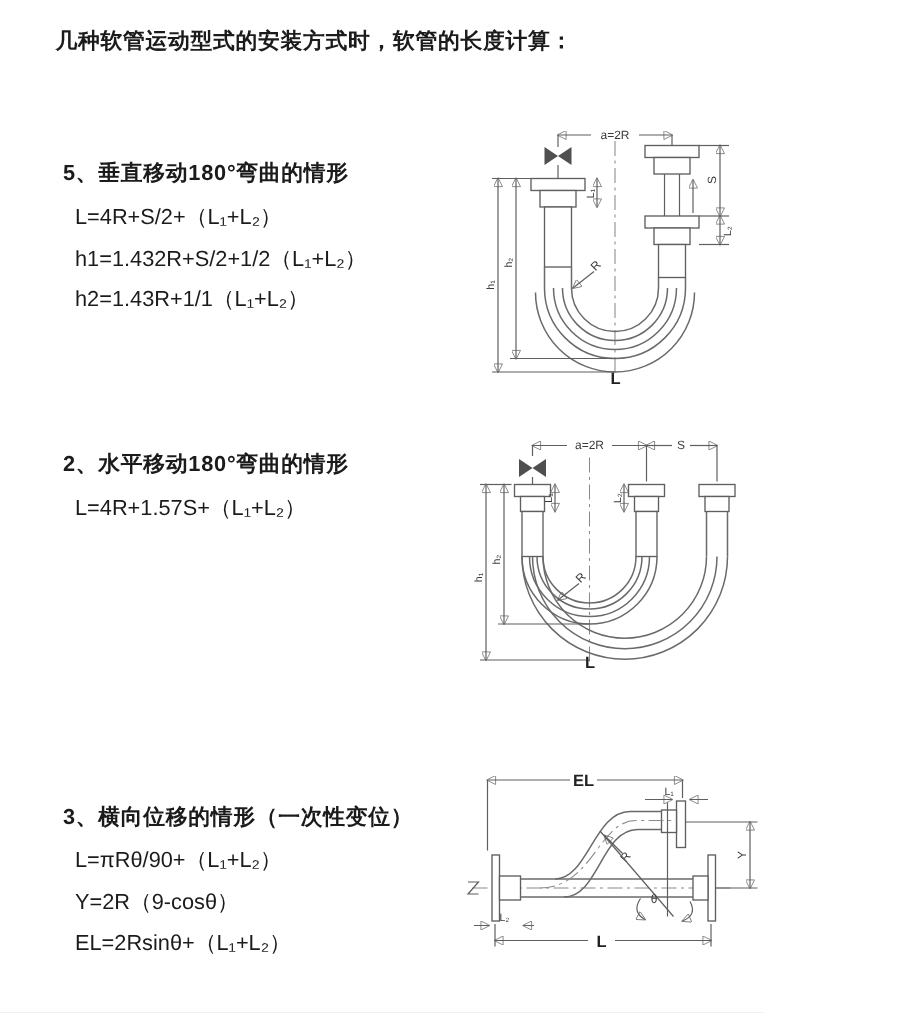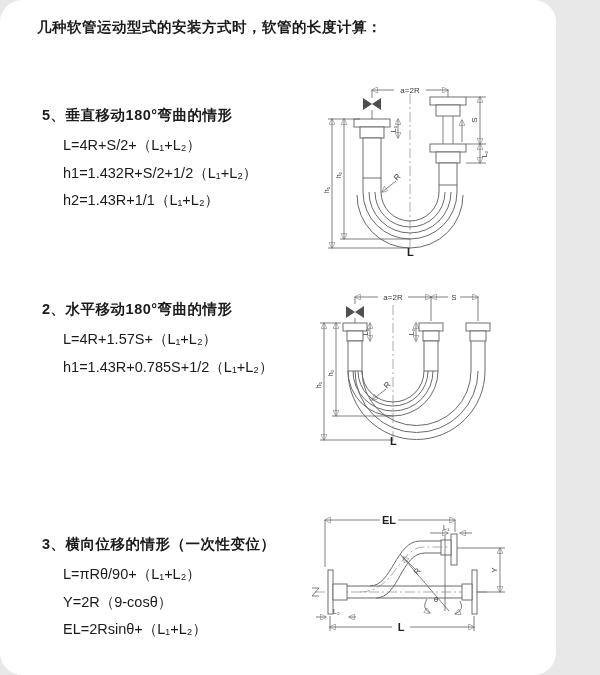--- a/index.html
+++ b/index.html
@@ -1,21 +1,21 @@
 <!DOCTYPE html>
 <html><head>
 <meta charset="utf-8">
 <style>
   html,body{margin:0;padding:0;background:#e8e8e8;}
-  .page{position:relative;width:556px;height:675px;background:#ffffff;
-        font-family:"Liberation Sans","DejaVu Sans",sans-serif;color:#1b1b1b;overflow:hidden;border-radius:22px;}
+  .page{position:relative;width:600px;height:675px;background:#ffffff;
+        font-family:"Liberation Sans","DejaVu Sans",sans-serif;color:#1b1b1b;overflow:hidden;}
   .title{position:absolute;left:37px;top:18px;font-size:14.5px;font-weight:700;letter-spacing:.5px;}
   .sec{position:absolute;left:42px;}
   .sec-heading{font-size:14.5px;font-weight:700;letter-spacing:.5px;margin:0 0 7px 0;}
-  .formula{font-size:14.5px;font-weight:500;margin-left:21px;line-height:27.5px;white-space:pre;}
+  .formula{font-size:14.5px;font-weight:500;margin-left:8px;line-height:27.5px;white-space:pre;}
   svg{position:absolute;overflow:visible;}
   svg line,svg path,svg polyline{stroke:#5f5f5f;stroke-width:.8;fill:none;}
   svg rect{stroke:#5f5f5f;stroke-width:.9;fill:#ffffff;}
   svg polygon{fill:#4f4f4f;stroke:none;}
   .hose{stroke:#6a6a6a;stroke-width:1;}
   .cl{stroke-dasharray:10 3 2 3;stroke-width:.7;stroke:#8a8a8a;}
   .dimt{font-size:8px;fill:#3a3a3a;stroke:none;font-family:"Liberation Sans",sans-serif;}
   .dimt.small{font-size:7px;}
   .dimt.big{font-size:11px;font-weight:700;fill:#222;}
   .braid{stroke:#6a6a6a;}
@@ -123,21 +123,20 @@
       <line x1="86" y1="109" x2="72" y2="120" marker-end="url(#ar1)"></line>
       <text class="dimt" x="89" y="107" transform="rotate(-45 89 107)" text-anchor="middle">R</text>
     </g>
 
     <text class="dimt big" x="97" y="184">L</text>
   </svg>
 
   <div class="sec" style="top:300px;">
     <div class="sec-heading">2、水平移动180°弯曲的情形</div>
     <div class="formula">L=4R+1.57S+（L₁+L₂）</div>
-    <div class="formula">h1=1.43R+0.785S+1/2（L₁+L₂）</div>
   </div>
 
   <svg style="left:308px;top:283px;" width="245" height="180" viewBox="0 0 245 180">
     <defs>
       <marker id="ar2" markerUnits="userSpaceOnUse" markerWidth="8" markerHeight="6" viewBox="0 0 10 10" refX="9" refY="5" orient="auto-start-reverse">
         <path d="M0,0 L10,5 L0,10 z" fill="#4f4f4f" stroke="none"></path>
       </marker>
       <pattern id="hp2" width="4" height="4" patternUnits="userSpaceOnUse">
         <path d="M0,0 L4,4 M4,0 L0,4" class="braid" stroke-width=".6"></path>
       </pattern>

